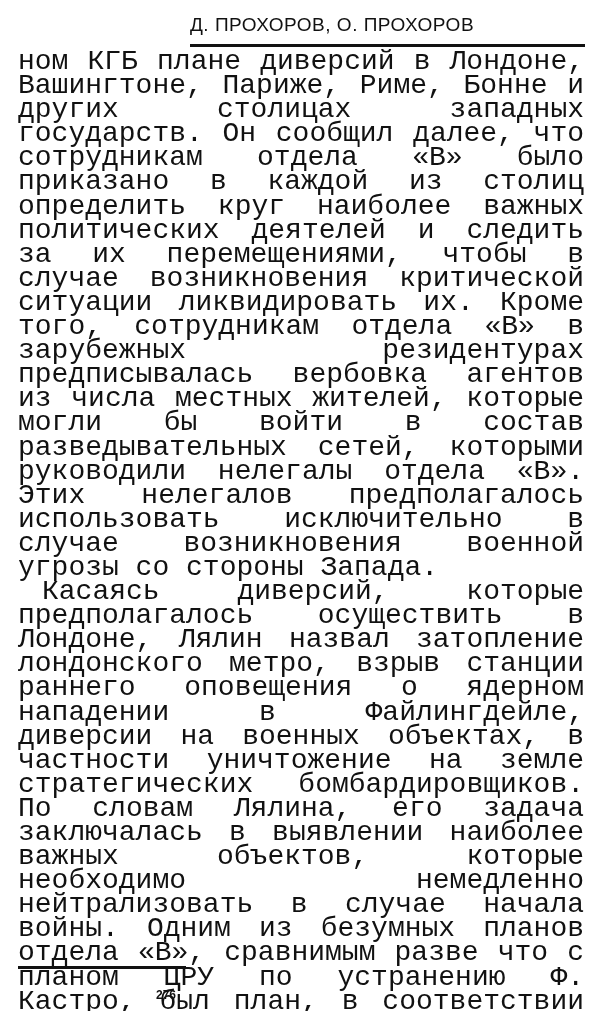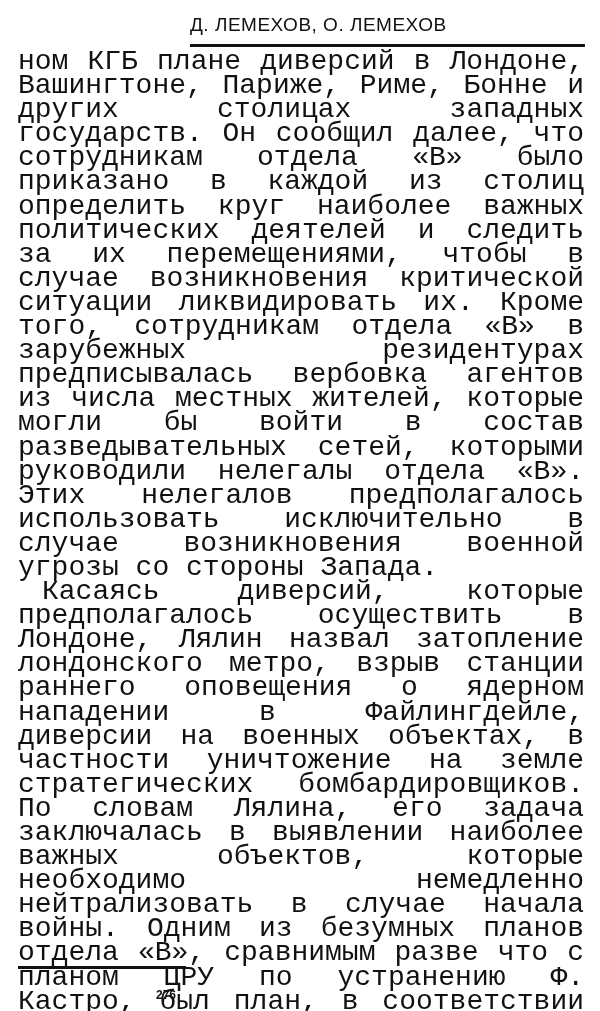--- a/index.html
+++ b/index.html
@@ -10,21 +10,21 @@
   .body-text { position: absolute; left: 18px; top: 50px; width: 566px; font-family: Liberation Mono, monospace; font-size: 28px; line-height: 24.1px; text-align: justify; }
   .body-text p { margin: 0; text-indent: 0; }
   .body-text p.indent { text-indent: 24px; }
   .footer-rule { position: absolute; left: 18px; top: 966px; width: 168px; height: 3px; background: #111; }
   .page-num { position: absolute; left: 156px; top: 988px; font-family: "Liberation Sans", sans-serif; font-weight: bold; font-size: 12px; }
 </style>
 </head>
 <body>
 
 <div class="header">
-  <div class="running-head">Д. ЛЕМЕХОВ, О. ЛЕМЕХОВ</div>
+  <div class="running-head">Д. ПРОХОРОВ, О. ПРОХОРОВ</div>
   <div class="head-rule"></div>
 </div>
 
 <div class="body-text">
   <p>ном КГБ плане диверсий в Лондоне, Вашингтоне, Париже, Риме, Бонне и других столицах западных государств. Он сообщил далее, что сотрудникам отдела «В» было приказано в каждой из столиц определить круг наиболее важных политических деятелей и следить за их перемещениями, чтобы в случае возникновения критической ситуации ликвидировать их. Кроме того, сотрудникам отдела «В» в зарубежных резидентурах предписывалась вербовка агентов из числа местных жителей, которые могли бы войти в состав разведывательных сетей, которыми руководили нелегалы отдела «В». Этих нелегалов предполагалось использовать исключительно в случае возникновения военной угрозы со стороны Запада.</p>
   <p class="indent">Касаясь диверсий, которые предполагалось осуществить в Лондоне, Лялин назвал затопление лондонского метро, взрыв станции раннего оповещения о ядерном нападении в Файлингдейле, диверсии на военных объектах, в частности уничтожение на земле стратегических бомбардировщиков. По словам Лялина, его задача заключалась в выявлении наиболее важных объектов, которые необходимо немедленно нейтрализовать в случае начала войны. Одним из безумных планов отдела «В», сравнимым разве что с планом ЦРУ по устранению Ф. Кастро, был план, в соответствии с которым агенты под видом посыльных и курьеров должны разбрасывать по коридорам правительственных учреждений бесцветные ампулы с ядом, которые убьют насмерть каждого, кто на такую ампулу наступит. В результате откровений Лялина в Англии была полностью раскрыта агентурная сеть отдела «В», а в других странах Запада начались активные поиски нелегалов. В отдельных случаях они увенчались успехом. Так, во Франции Управление по охране территории по наводке Лялина сумело обнаружить два склада с оружием в Бретани, которое предназначалось для «законсервированных» агентов на случай волнений или вооруженного конфликта.</p>
 </div>
 
 <div class="footer-rule"></div>
 <div class="page-num">276</div>

